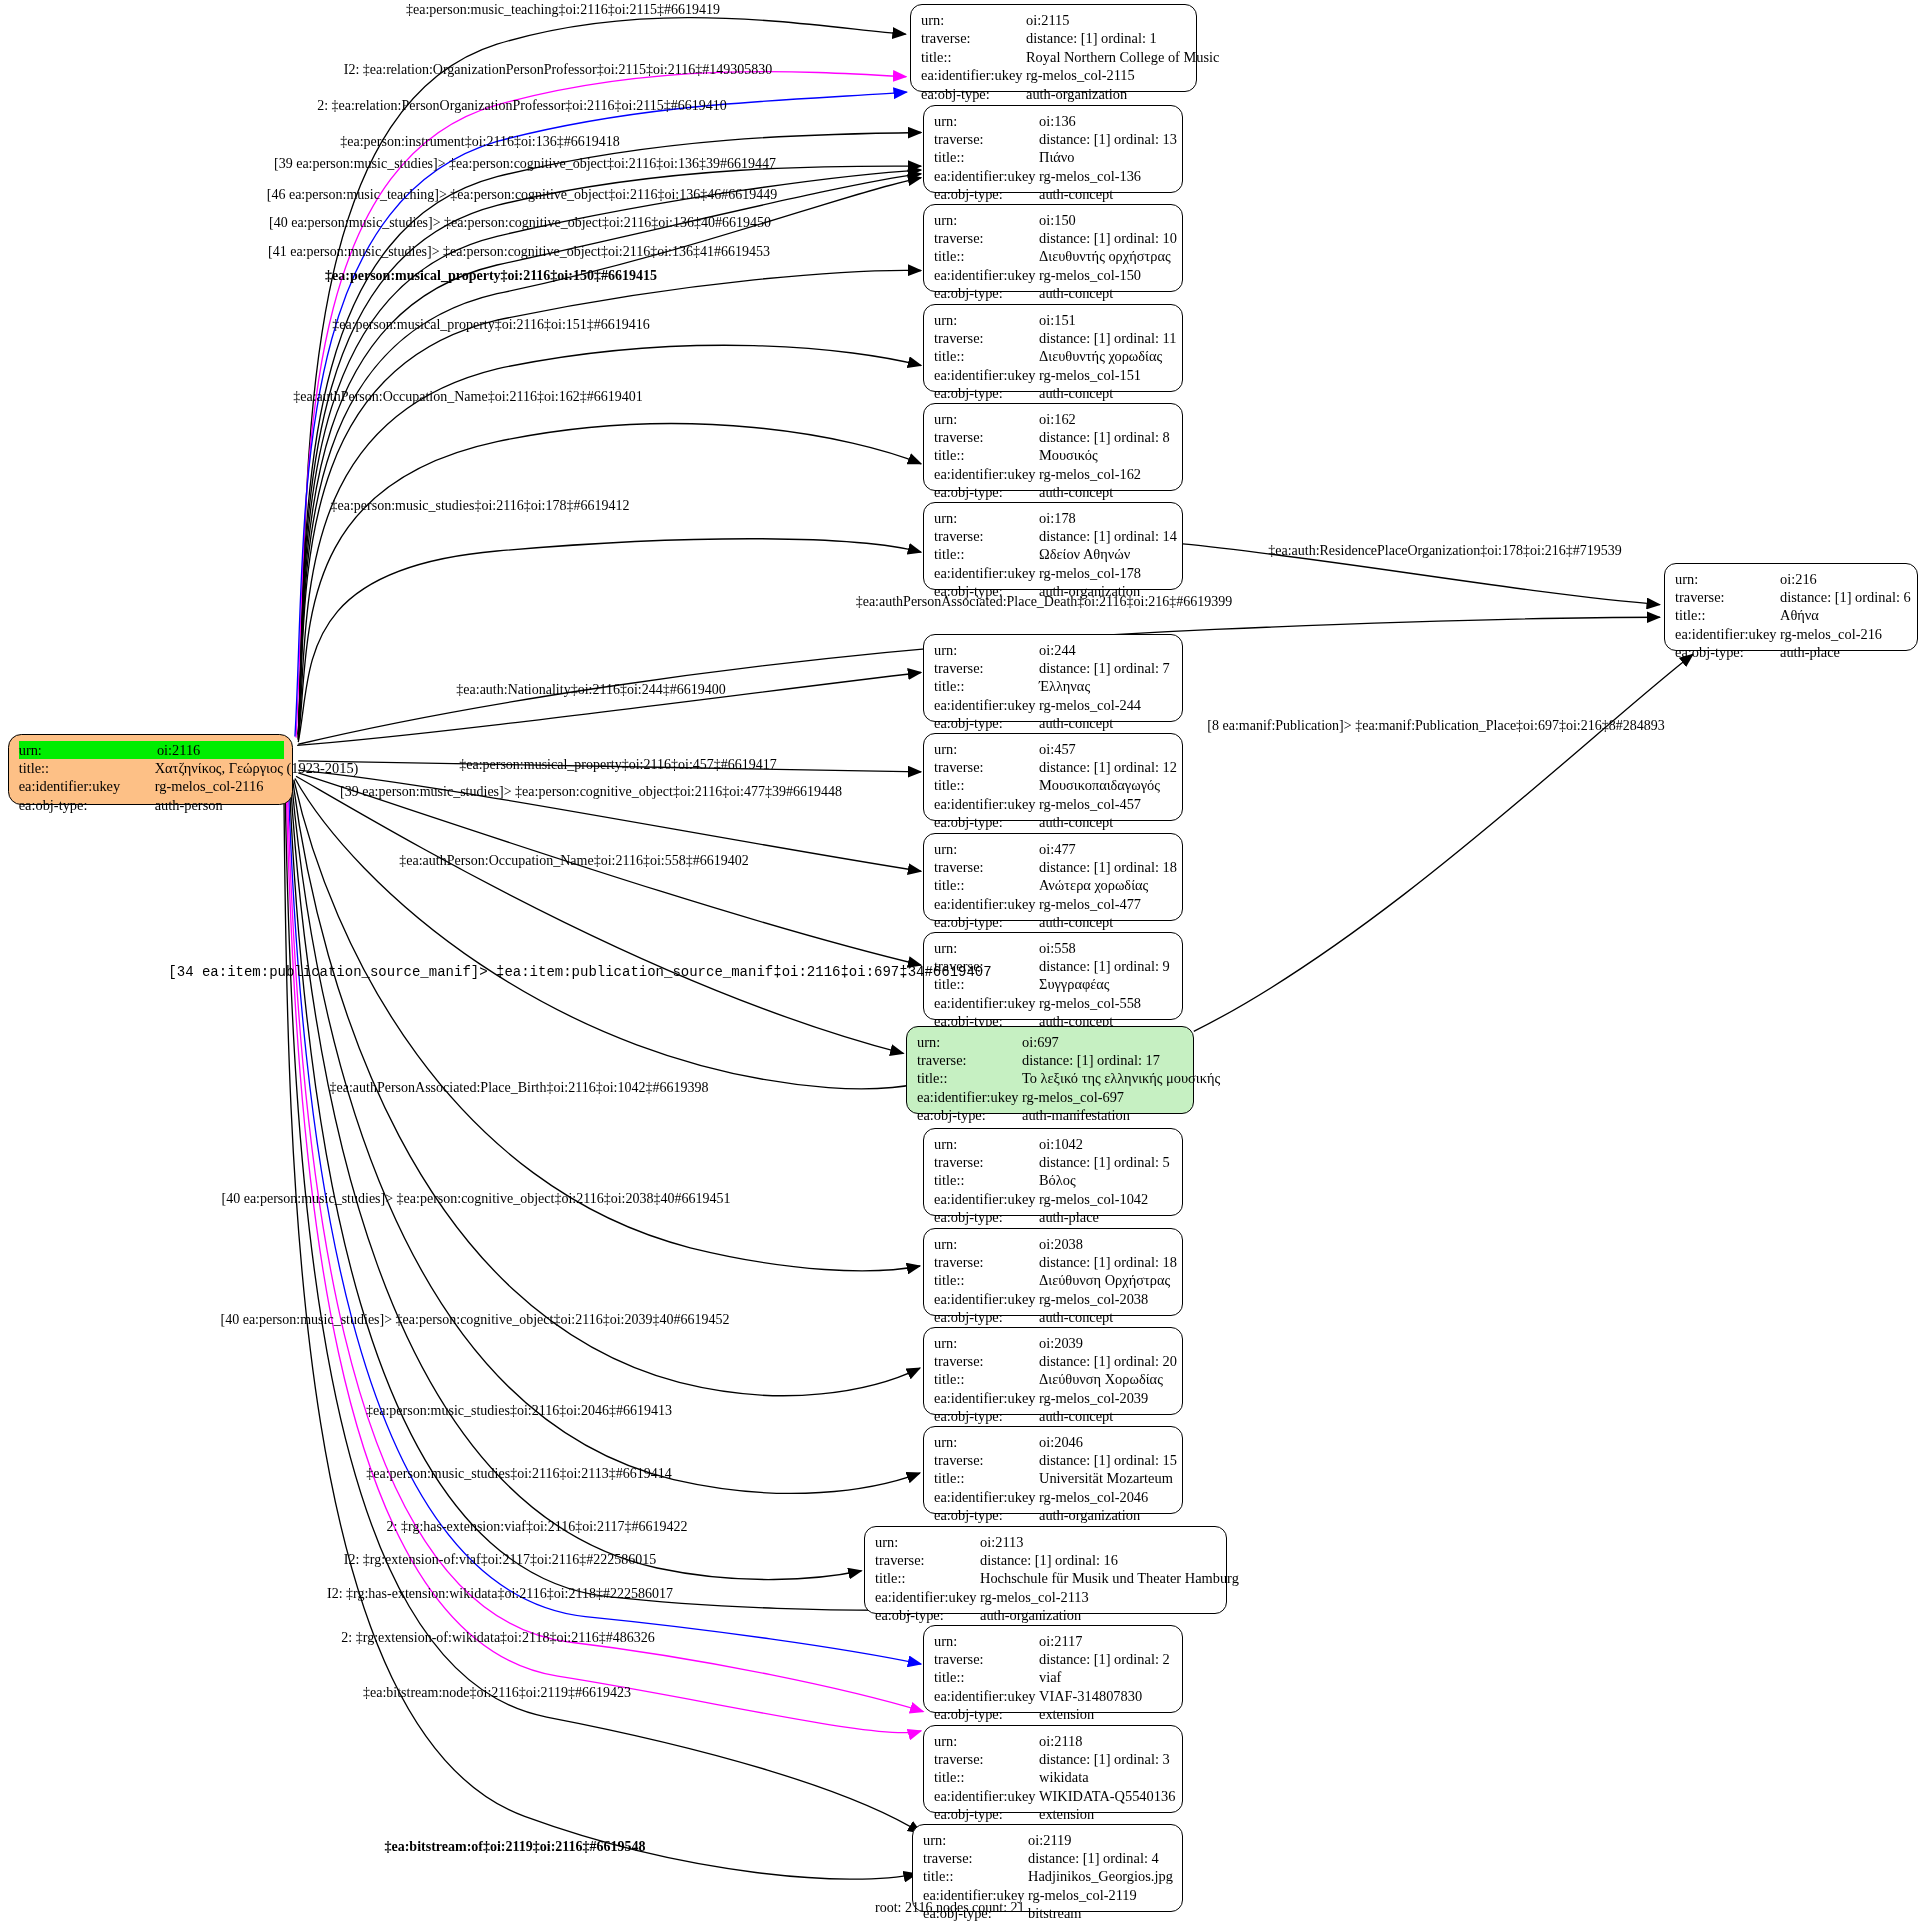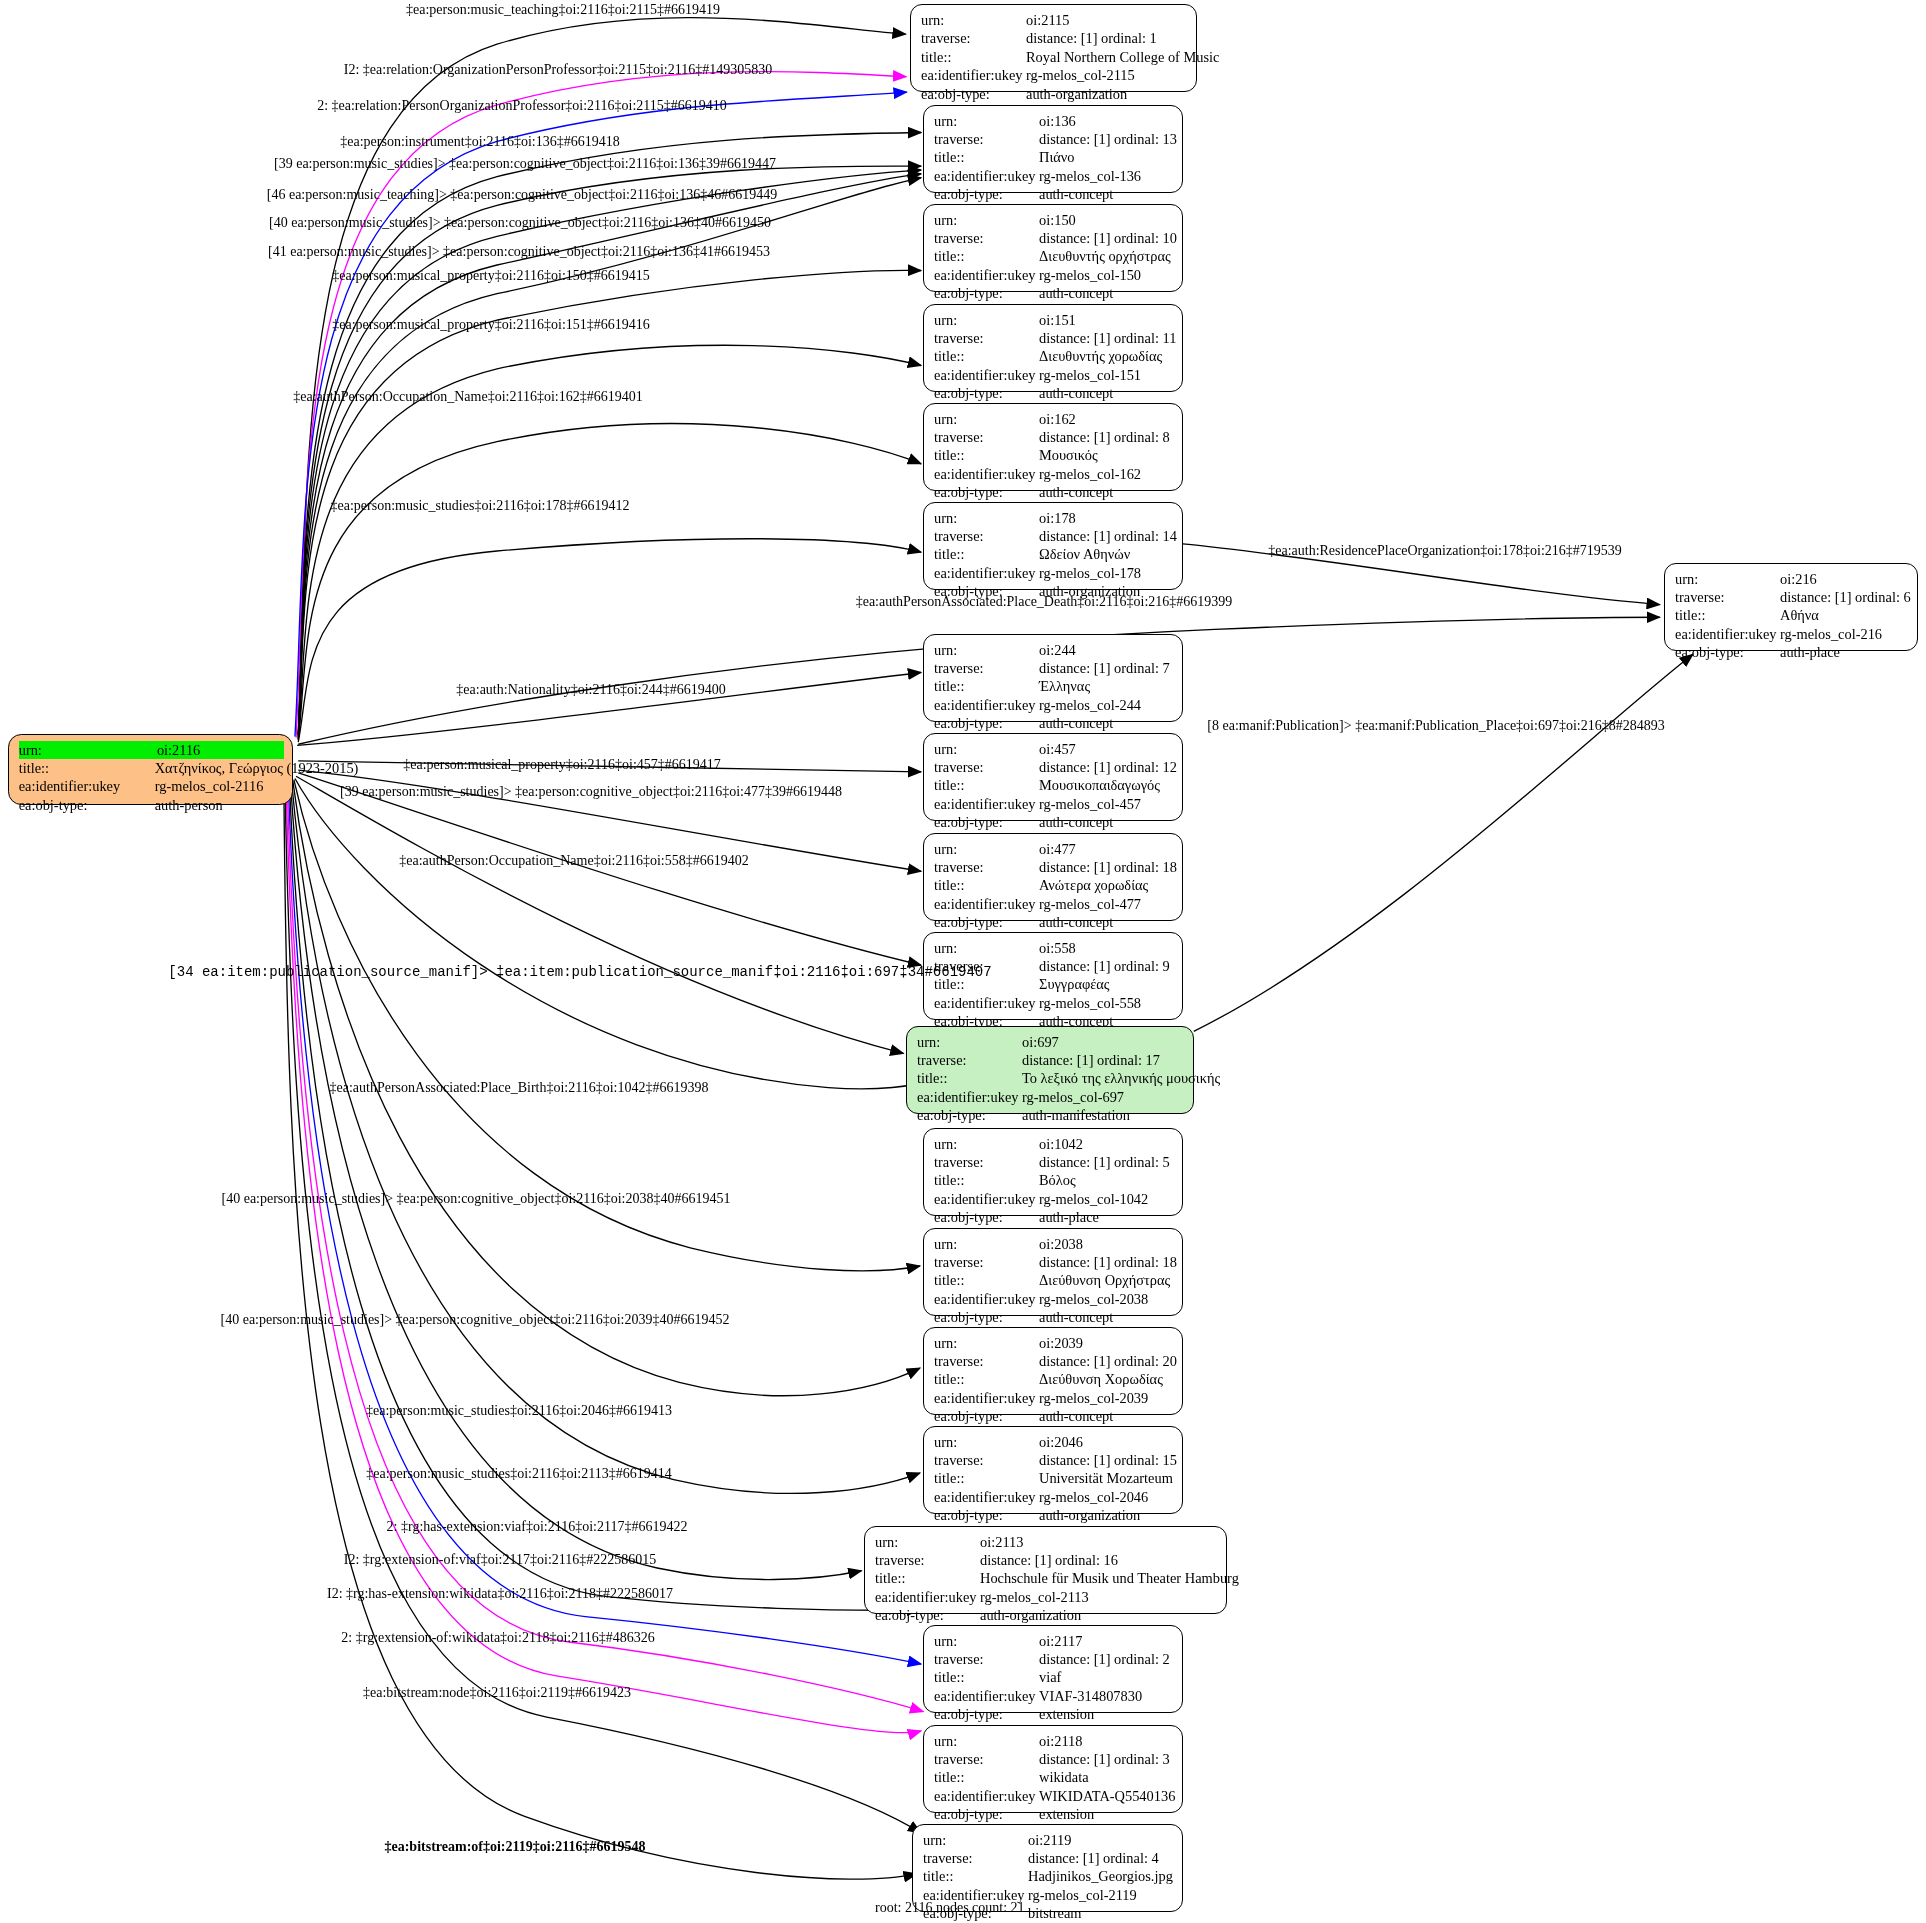--- a/index.html
+++ b/index.html
@@ -535,28 +535,28 @@
     </div>
   <div id="label-layer">
       <div class="elabel" style="left: 563px; top: 10px;">‡ea:person:music_teaching‡oi:2116‡oi:2115‡#6619419</div>
       <div class="elabel" style="left: 558px; top: 70px;">I2: ‡ea:relation:OrganizationPersonProfessor‡oi:2115‡oi:2116‡#149305830</div>
       <div class="elabel" style="left: 522px; top: 106px;">2: ‡ea:relation:PersonOrganizationProfessor‡oi:2116‡oi:2115‡#6619410</div>
       <div class="elabel" style="left: 480px; top: 142px;">‡ea:person:instrument‡oi:2116‡oi:136‡#6619418</div>
       <div class="elabel" style="left: 525px; top: 164px;">[39 ea:person:music_studies]&gt; ‡ea:person:cognitive_object‡oi:2116‡oi:136‡39#6619447</div>
       <div class="elabel" style="left: 522px; top: 195px;">[46 ea:person:music_teaching]&gt; ‡ea:person:cognitive_object‡oi:2116‡oi:136‡46#6619449</div>
       <div class="elabel" style="left: 520px; top: 223px;">[40 ea:person:music_studies]&gt; ‡ea:person:cognitive_object‡oi:2116‡oi:136‡40#6619450</div>
       <div class="elabel" style="left: 519px; top: 252px;">[41 ea:person:music_studies]&gt; ‡ea:person:cognitive_object‡oi:2116‡oi:136‡41#6619453</div>
-      <div class="elabel" style="left: 491px; top: 276px;">‡ea:person:musical_property‡oi:2116‡oi:150‡#6619415</div>
+      <div class="elabel" style="left: 491px; top: 276px; font-weight: bold;">‡ea:person:musical_property‡oi:2116‡oi:150‡#6619415</div>
       <div class="elabel" style="left: 491px; top: 325px;">‡ea:person:musical_property‡oi:2116‡oi:151‡#6619416</div>
       <div class="elabel" style="left: 468px; top: 397px;">‡ea:authPerson:Occupation_Name‡oi:2116‡oi:162‡#6619401</div>
       <div class="elabel" style="left: 480px; top: 506px;">‡ea:person:music_studies‡oi:2116‡oi:178‡#6619412</div>
       <div class="elabel" style="left: 1445px; top: 551px;">‡ea:auth:ResidencePlaceOrganization‡oi:178‡oi:216‡#719539</div>
       <div class="elabel" style="left: 1044px; top: 602px;">‡ea:authPersonAssociated:Place_Death‡oi:2116‡oi:216‡#6619399</div>
       <div class="elabel" style="left: 591px; top: 690px;">‡ea:auth:Nationality‡oi:2116‡oi:244‡#6619400</div>
-      <div class="elabel" style="left: 562px; top: 765px;">‡ea:person:musical_property‡oi:2116‡oi:457‡#6619417</div>
+      <div class="elabel" style="left: 618px; top: 765px;">‡ea:person:musical_property‡oi:2116‡oi:457‡#6619417</div>
       <div class="elabel" style="left: 591px; top: 792px;">[39 ea:person:music_studies]&gt; ‡ea:person:cognitive_object‡oi:2116‡oi:477‡39#6619448</div>
       <div class="elabel" style="left: 574px; top: 861px;">‡ea:authPerson:Occupation_Name‡oi:2116‡oi:558‡#6619402</div>
       <div class="elabel" style="left: 580px; top: 972px; font-family: Liberation Mono, monospace;">[34 ea:item:publication_source_manif]&gt; ‡ea:item:publication_source_manif‡oi:2116‡oi:697‡34#6619407</div>
       <div class="elabel" style="left: 1436px; top: 726px;">[8 ea:manif:Publication]&gt; ‡ea:manif:Publication_Place‡oi:697‡oi:216‡8#284893</div>
       <div class="elabel" style="left: 519px; top: 1088px;">‡ea:authPersonAssociated:Place_Birth‡oi:2116‡oi:1042‡#6619398</div>
       <div class="elabel" style="left: 476px; top: 1199px;">[40 ea:person:music_studies]&gt; ‡ea:person:cognitive_object‡oi:2116‡oi:2038‡40#6619451</div>
       <div class="elabel" style="left: 475px; top: 1320px;">[40 ea:person:music_studies]&gt; ‡ea:person:cognitive_object‡oi:2116‡oi:2039‡40#6619452</div>
       <div class="elabel" style="left: 519px; top: 1411px;">‡ea:person:music_studies‡oi:2116‡oi:2046‡#6619413</div>
       <div class="elabel" style="left: 519px; top: 1474px;">‡ea:person:music_studies‡oi:2116‡oi:2113‡#6619414</div>
       <div class="elabel" style="left: 505px; top: 1527px; margin-left: 32px;">2: ‡rg:has-extension:viaf‡oi:2116‡oi:2117‡#6619422</div>

